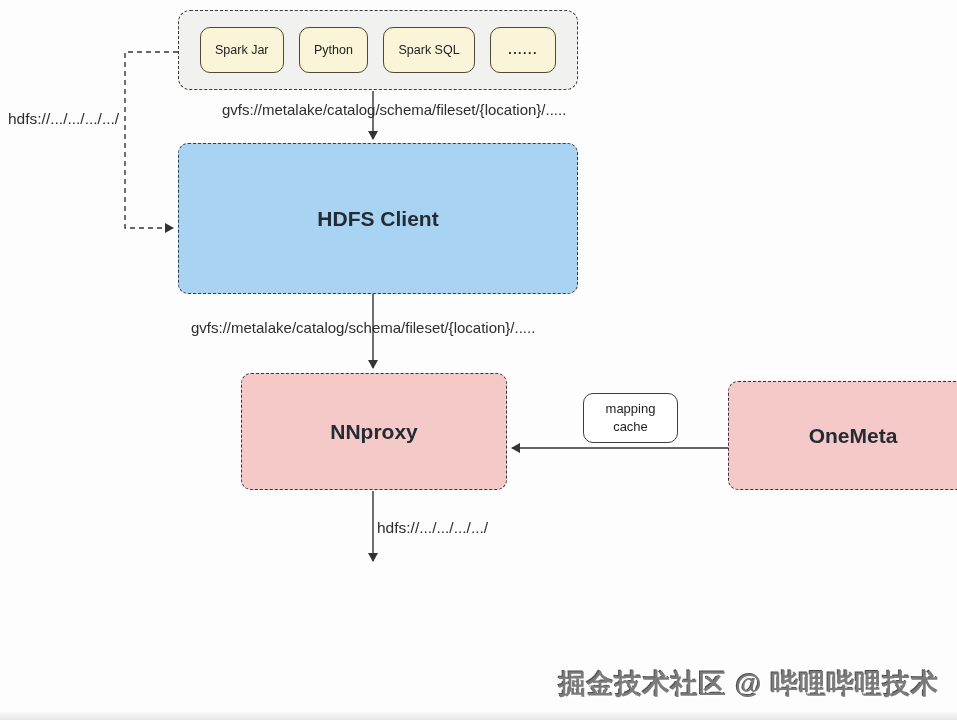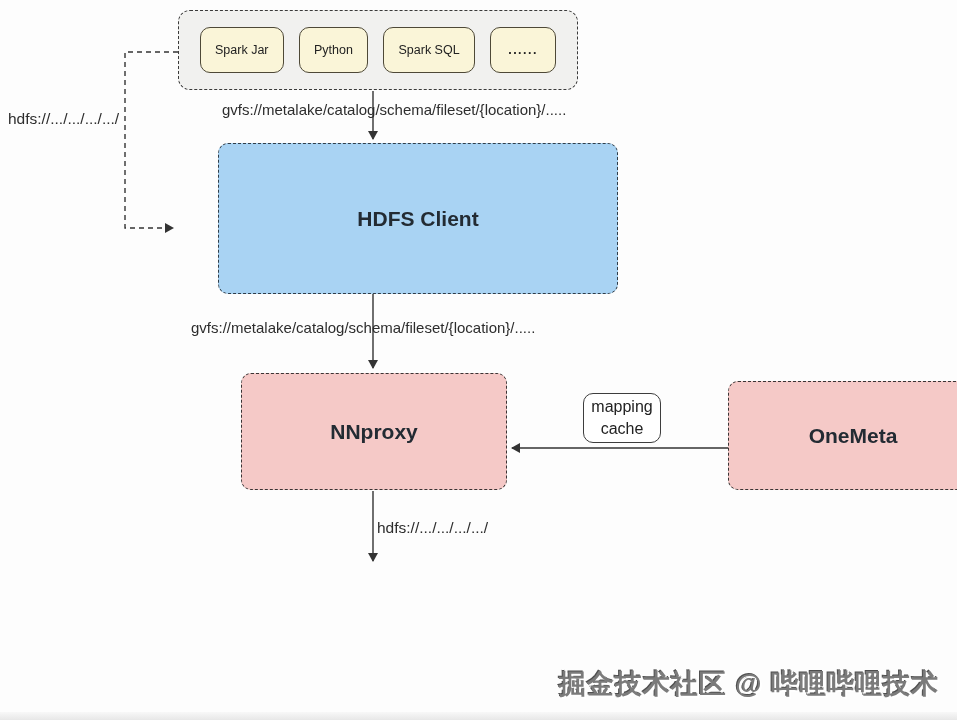--- a/index.html
+++ b/index.html
@@ -36,35 +36,35 @@
   }
   .chip.dots{font-weight:700;letter-spacing:1.5px;padding:0 17px;}
 
   
   .node{
     border-radius:10px;
     display:flex;align-items:center;justify-content:center;
     font-size:21px;font-weight:600;color:#232b33;
     border:1.6px dashed #333;
   }
-  .node.blue{background:#a9d3f3;border-color:#2f3d49;margin-left:40px;}
+  .node.blue{background:#a9d3f3;border-color:#2f3d49;}
   .node.pink{background:#f5c9c7;border-color:#3a3434;}
   .hdfs-client{left:178px;top:143px;width:400px;height:151px;}
   .nnproxy{left:241px;top:373px;width:266px;height:117px;}
   .onemeta{left:728px;top:381px;width:250px;height:109px;}
   .namenode{left:210px;top:566px;width:334px;height:146px;}
 
   
   .mapping-cache{
-    left:583px;top:393px;width:78px;height:50px;
+    left:583px;top:393px;width:95px;height:50px;
     background:#ffffff;
     border:1.4px solid #3d3d3d;
     border-radius:10px;
     display:flex;flex-direction:column;align-items:center;justify-content:center;
-    font-size:16px;line-height:1.4;color:#222;
+    font-size:13px;line-height:1.4;color:#222;
   }
 
   
   .edge-label{
     font-size:15px;color:#2d2d2d;
     white-space:nowrap;z-index:2;
   }
   .gvfs-top{left:222px;top:101px;}
   .gvfs-mid{left:191px;top:319px;}
   .hdfs-left{left:8px;top:110px;font-size:15.5px;}

